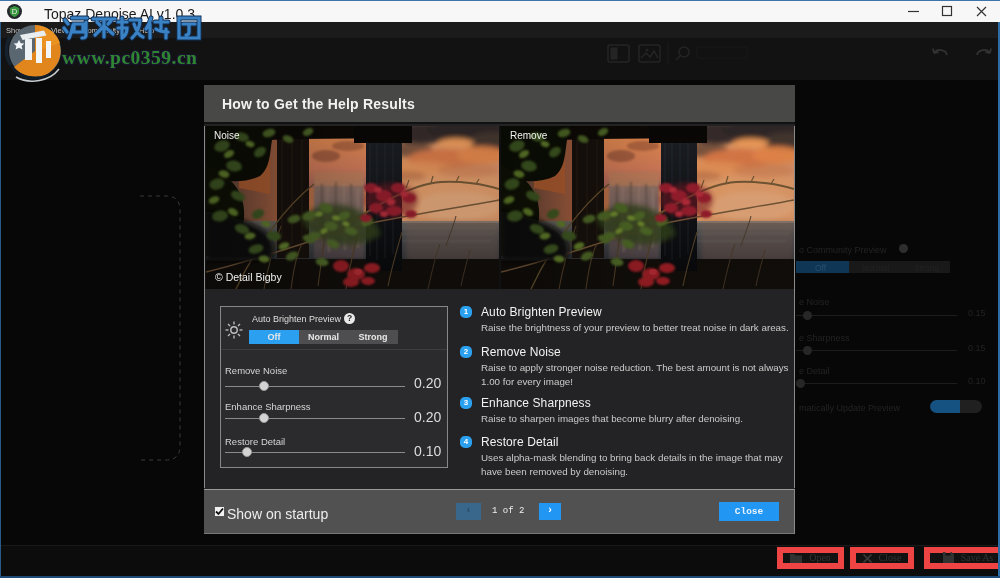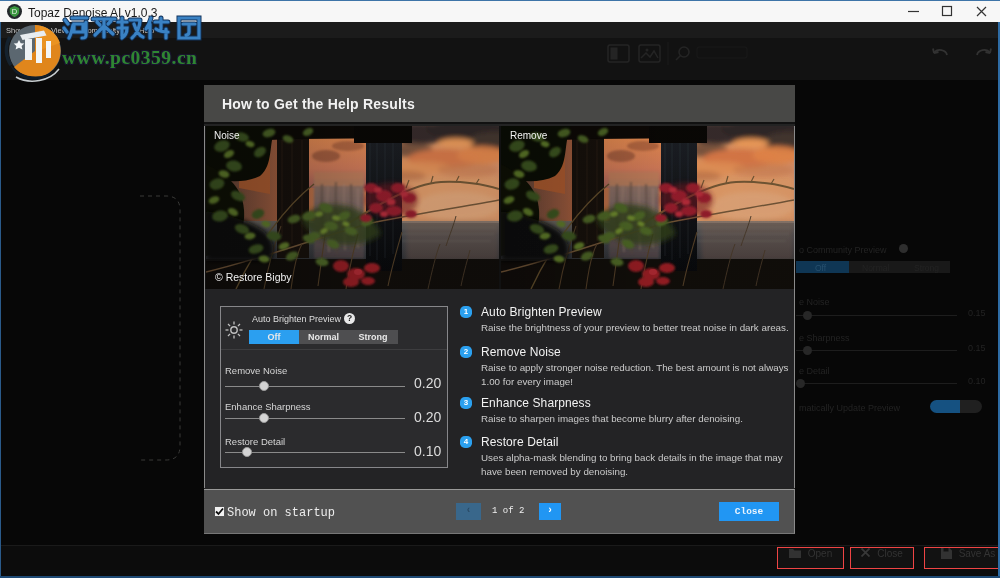--- a/index.html
+++ b/index.html
@@ -1,26 +1,26 @@
 <!DOCTYPE html>
 <html><head>
 <meta charset="utf-8">
 <style>
 *{margin:0;padding:0;box-sizing:border-box}
 html,body{width:1000px;height:578px;background:#000;overflow:hidden}
 body{position:relative;font-family:"Liberation Sans",sans-serif}
 .abs{position:absolute}
 #titlebar{left:0;top:0;width:1000px;height:22px;background:#f7f7f7;border-top:1px solid #3e74a8}
-#titletext{left:28px;top:6px;font-size:12px;color:#1a1a1a}
+#titletext{left:44px;top:6px;font-size:14px;color:#1a1a1a}
 #menubar{left:1px;top:22px;width:998px;height:16px;background:#1b1b1b}
 .menuitem{top:26px;font-size:7.5px;color:#c9c9c9}
 #toolbar{left:1px;top:38px;width:998px;height:42px;background:#121212}
 #canvas{left:1px;top:80px;width:997px;height:465px;background:#070707}
 #bottombar{left:1px;top:545px;width:997px;height:31px;background:#0c0c0c;border-top:1px solid #1a1a1a}
-.bbtn{top:547px;height:22px;background:#121212;border:1px solid #ef4444;color:#333;font-size:10px;font-family:Liberation Sans, sans-serif;display:flex;align-items:flex-start;justify-content:center;gap:7px}
+.bbtn{top:547px;height:22px;background:#121212;border:6px solid #ef4444;color:#333;font-size:10px;font-family:Liberation Serif, serif;display:flex;align-items:flex-end;justify-content:center;gap:7px}
 #winleft{left:0;top:22px;width:1px;height:556px;background:#2a5a8a}
 #winright{left:998px;top:22px;width:2px;height:556px;background:#2e6ca5}
 #winbottom{left:0;top:576px;width:1000px;height:2px;background:#1e4a75}
 
 .dim{color:#232323;font-size:9px}
 .dimtrack{height:1px;background:#1d1d1d}
 .dimthumb{width:9px;height:9px;border-radius:50%;background:#272727}
 
 #modal{left:204px;top:85px;width:591px;height:449px;background:#232323}
 #mheader{left:204px;top:85px;width:591px;height:39px;background:#484846;border-bottom:2px solid #111}
@@ -35,21 +35,21 @@
 .sval{font-size:14px;color:#dcdcdc}
 .strack{width:180px;height:1px;background:#8a8a8a}
 .sthumb{width:10px;height:10px;border-radius:50%;background:#d4d4d4;border:1px solid #9a9a9a}
 .badge{width:12px;height:12px;border-radius:40%;background:#2ba0ef;color:#fff;font-size:8px;font-weight:bold;text-align:center;line-height:12px}
 .ititle{font-size:12px;color:#f2f2f2;letter-spacing:.1px}
 .idesc{font-size:9.8px;color:#cbcbcb;line-height:13.5px}
 #closebtn{left:719px;top:502px;width:60px;height:19px;background:#2196f3;color:#eaf4fd;font-size:9.5px;font-weight:bold;text-align:center;line-height:19px;font-family:"Liberation Mono",monospace}
 #pgprev{left:456px;top:503px;width:25px;height:17px;background:#39678b;color:#2a4a66;text-align:center;line-height:16px;font-size:10px;font-weight:bold;font-family:"Liberation Mono",monospace}
 #pgnext{left:539px;top:503px;width:22px;height:17px;background:#2196f3;color:#fff;text-align:center;line-height:16px;font-size:10px;font-weight:bold;font-family:"Liberation Mono",monospace}
 #pgtext{left:492px;top:506px;font-size:9px;color:#f0f0f0;font-family:"Liberation Mono",monospace}
-#startup{left:227px;top:506px;font-size:12px;color:#ededed;font-family:Liberation Mono, monospace}
+#startup{left:227px;top:506px;font-size:14px;color:#ededed;font-family:Liberation Sans, sans-serif}
 .photolabel{font-size:10px;color:#f0f0f0}
 </style>
 </head>
 <body>
 
 <div class="abs" id="titlebar"></div>
 <svg class="abs" style="left:7px;top:4px" width="15" height="15" viewBox="0 0 16 16">
     <circle cx="8" cy="8" r="8" fill="#23282c"></circle>
     <path d="M8 2 L13 4.2 V8.8 C13 11.8 8 14 8 14 C8 14 3 11.8 3 8.8 V4.2 Z" fill="#39953e"></path>
     <text x="8" y="11" font-size="8" fill="#e8f0e8" text-anchor="middle" font-family="Liberation Sans">D</text>
@@ -328,21 +328,21 @@
 </defs>
 </svg>
 <svg class="abs" style="left:206px;top:126px" width="293" height="163">
     <use href="#photo"></use>
   </svg>
 <svg class="abs" style="left:501px;top:126px;filter:brightness(1.05) saturate(1.03)" width="293" height="163">
     <use href="#photo"></use>
   </svg>
 <div class="abs photolabel" style="left:214px;top:130px">Noise</div>
 <div class="abs photolabel" style="left:510px;top:130px">Remove</div>
-<div class="abs photolabel" style="left:215px;top:271px;font-size:10.5px">© Restore Bigby</div>
+<div class="abs photolabel" style="left:215px;top:271px;font-size:10.5px">© Detail Bigby</div>
 <div class="abs" id="mcontent"></div>
 
 <div class="abs" id="lpanel"></div>
 <svg class="abs" style="left:225px;top:321px" width="18" height="18" viewBox="0 0 18 18">
     <circle cx="9" cy="9" r="3.2" fill="none" stroke="#c0c0c0" stroke-width="1.4"></circle>
     <g stroke="#c0c0c0" stroke-width="1.3">
       <path d="M9 0.5 V3.5"></path>
       <path d="M9 14.5 V17.5"></path>
       <path d="M0.5 9 H3.5"></path>
       <path d="M14.5 9 H17.5"></path>

